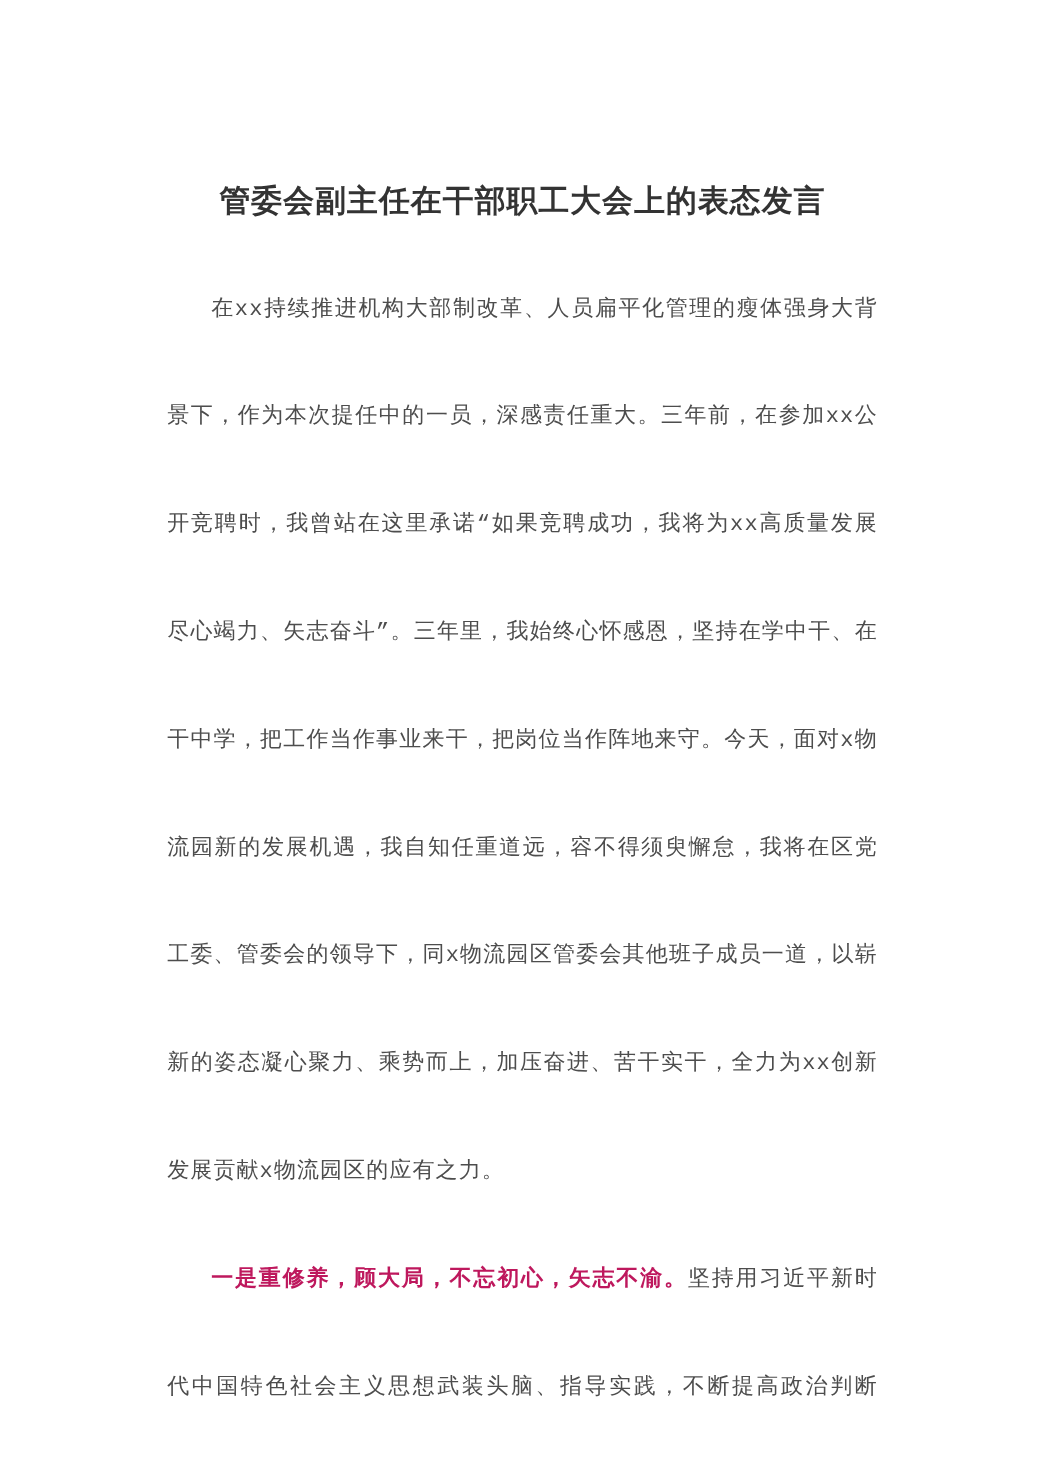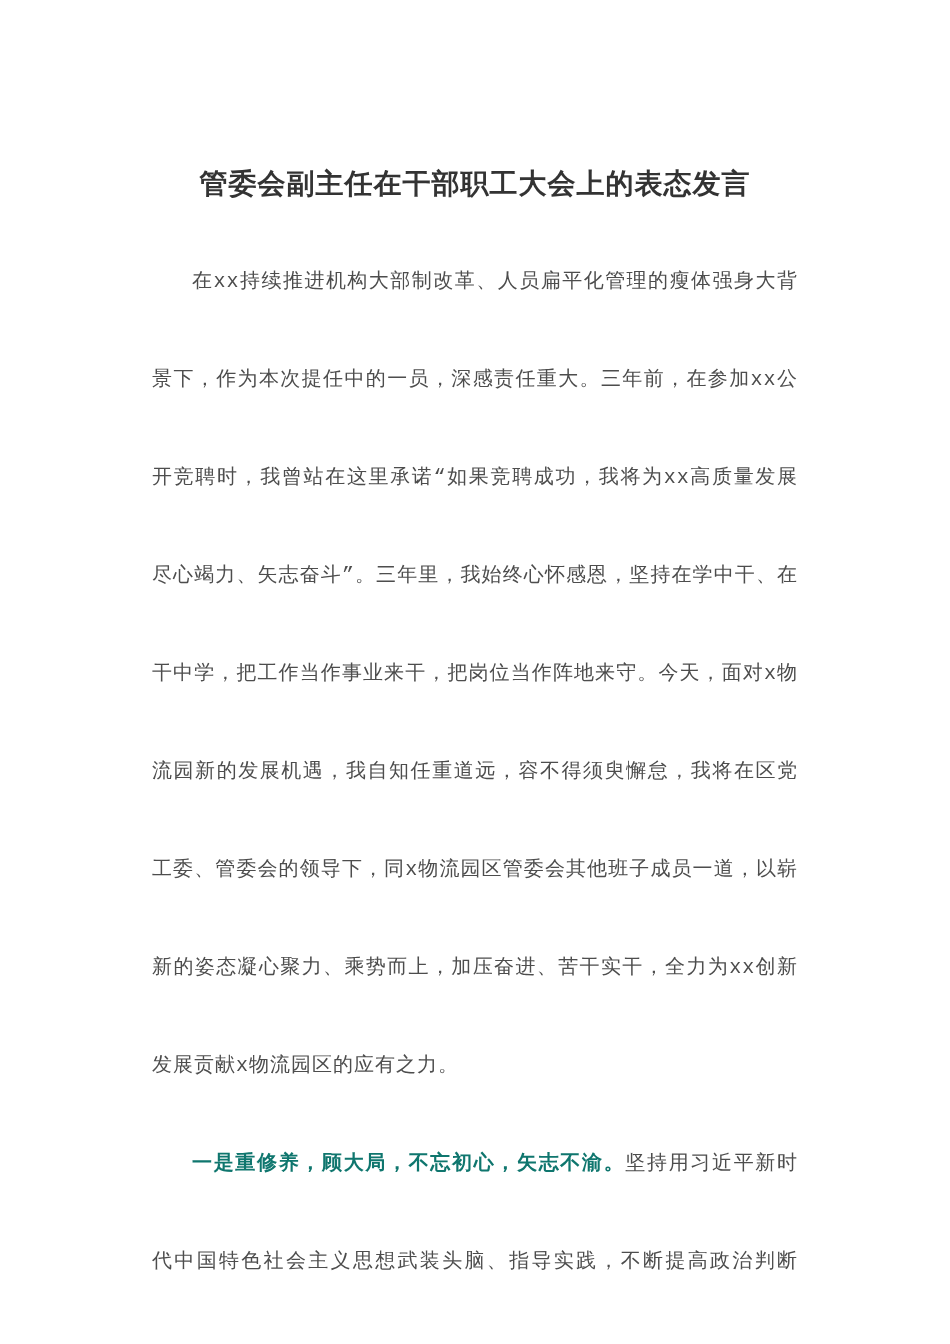--- a/index.html
+++ b/index.html
@@ -36,21 +36,21 @@
     text-indent: 2em;
     font-size: 20px;
     line-height: 98px;
     letter-spacing: 1px;
     color: #4d4d4d;
     text-align: justify;
     text-justify: inter-ideograph;
   }
   .bold-lead {
     font-weight: 700;
-    color: #0f766e;
+    color: #be185d;
   }
 </style>
 </head>
 <body>
 
 <div class="page">
   <h1 class="doc-title">管委会副主任在干部职工大会上的表态发言</h1>
 
   <div class="doc-body">
     <p><span>在xx持续推进机构大部制改革、人员扁平化管理的瘦体强身大背景下，作为本次提任中的一员，深感责任重大。三年前，在参加xx公开竞聘时，我曾站在这里承诺“如果竞聘成功，我将为xx高质量发展尽心竭力、矢志奋斗”。三年里，我始终心怀感恩，坚持在学中干、在干中学，把工作当作事业来干，把岗位当作阵地来守。今天，面对x物流园新的发展机遇，我自知任重道远，容不得须臾懈怠，我将在区党工委、管委会的领导下，同x物流园区管委会其他班子成员一道，以崭新的姿态凝心聚力、乘势而上，加压奋进、苦干实干，全力为xx创新发展贡献x物流园区的应有之力。</span></p>

